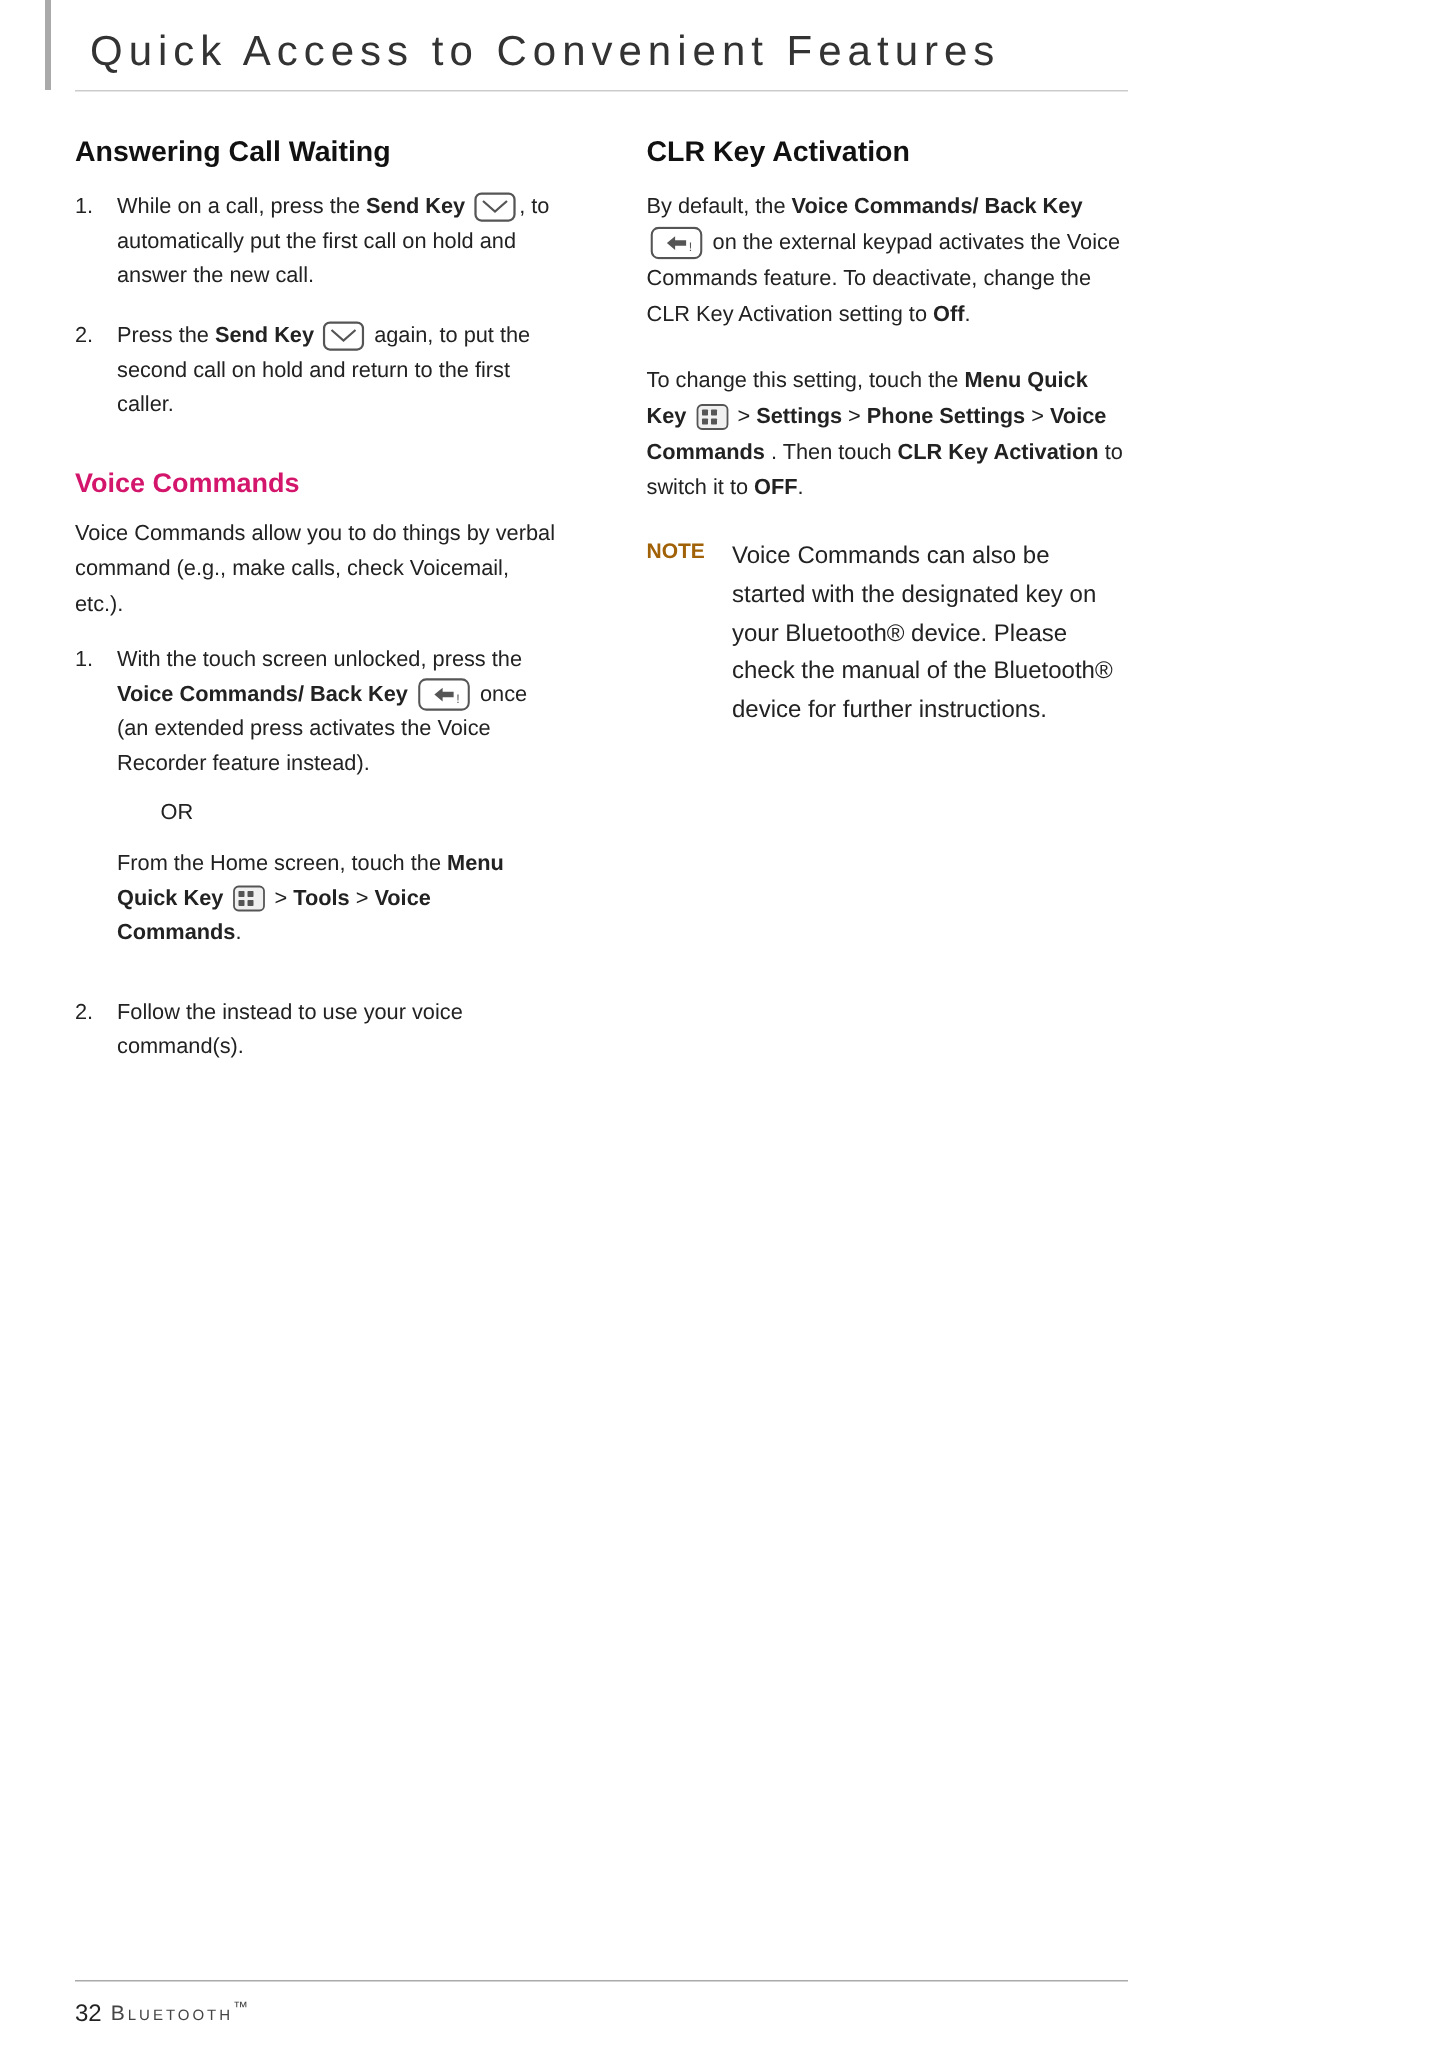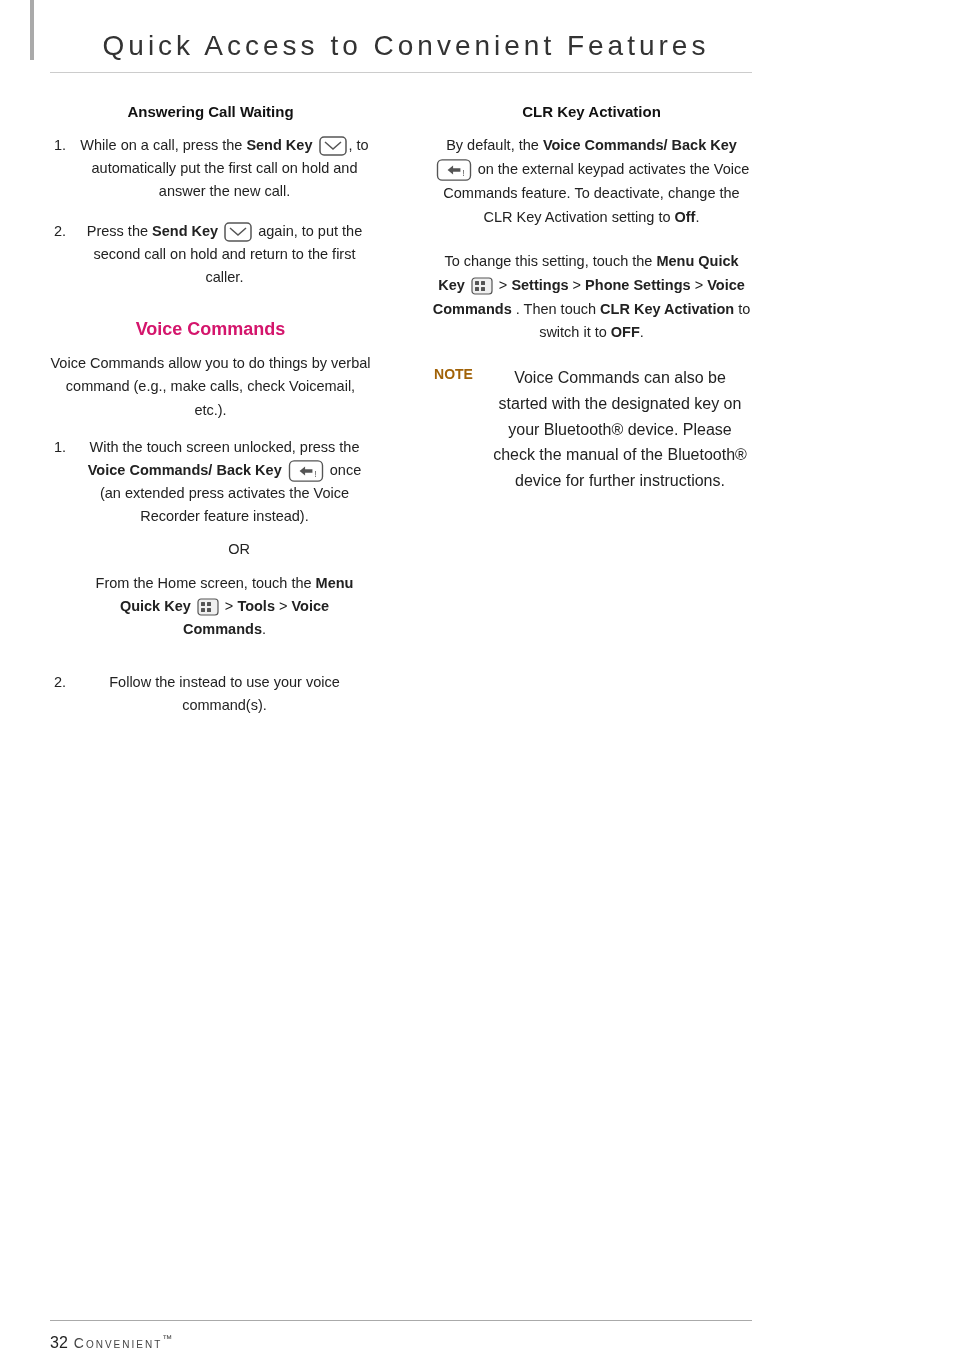--- a/index.html
+++ b/index.html
@@ -14,23 +14,22 @@
       background: #ffffff;
       font-family: Arial, Helvetica, sans-serif;
       font-size: 15px;
       color: #222222;
       position: relative;
     }
 
     .page-container {
       width: 802px;
       min-height: 1372px;
-      padding: 30px 50px 60px 50px;
+      padding: 18px 50px 60px 50px;
       position: relative;
-      text-align: center;
     }
 
     .left-border-accent {
       position: absolute;
       left: 30px;
       top: 0;
       width: 4px;
       height: 60px;
       background: #aaaaaa;
     }
@@ -55,21 +54,21 @@
     .left-column {
       flex: 1;
       padding-right: 20px;
     }
 
     .right-column {
       flex: 1;
     }
 
     .section-heading {
-      font-size: 15px;
+      font-size: 19px;
       font-weight: bold;
       color: #111111;
       margin-bottom: 14px;
     }
 
     .voice-commands-heading {
       font-size: 18px;
       font-weight: bold;
       color: #d4156c;
       margin-bottom: 12px;
@@ -346,17 +345,17 @@
         </div>
       </div>
 
     </div>
 
   </div>
 
   <div class="footer">
     <span class="footer-page-num">32</span>
     <span class="footer-brand">
-      <span>Convenient</span><span class="footer-tm">™</span>
+      <span>Bluetooth</span><span class="footer-tm">™</span>
     </span>
   </div>
 
 </div>
 
 </body></html>

